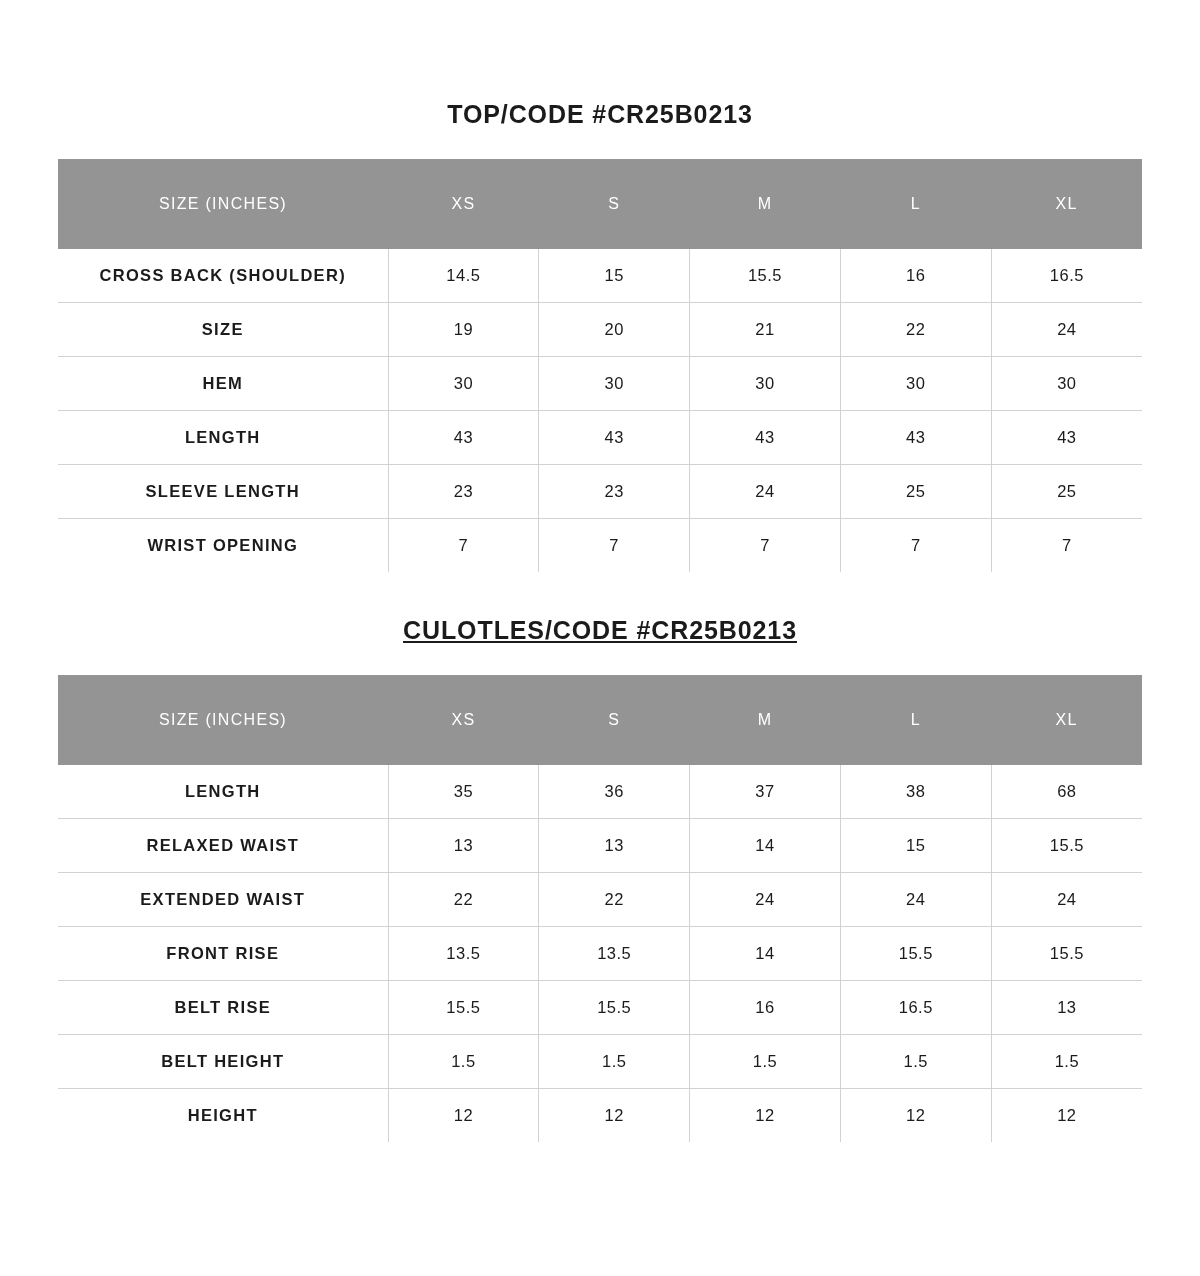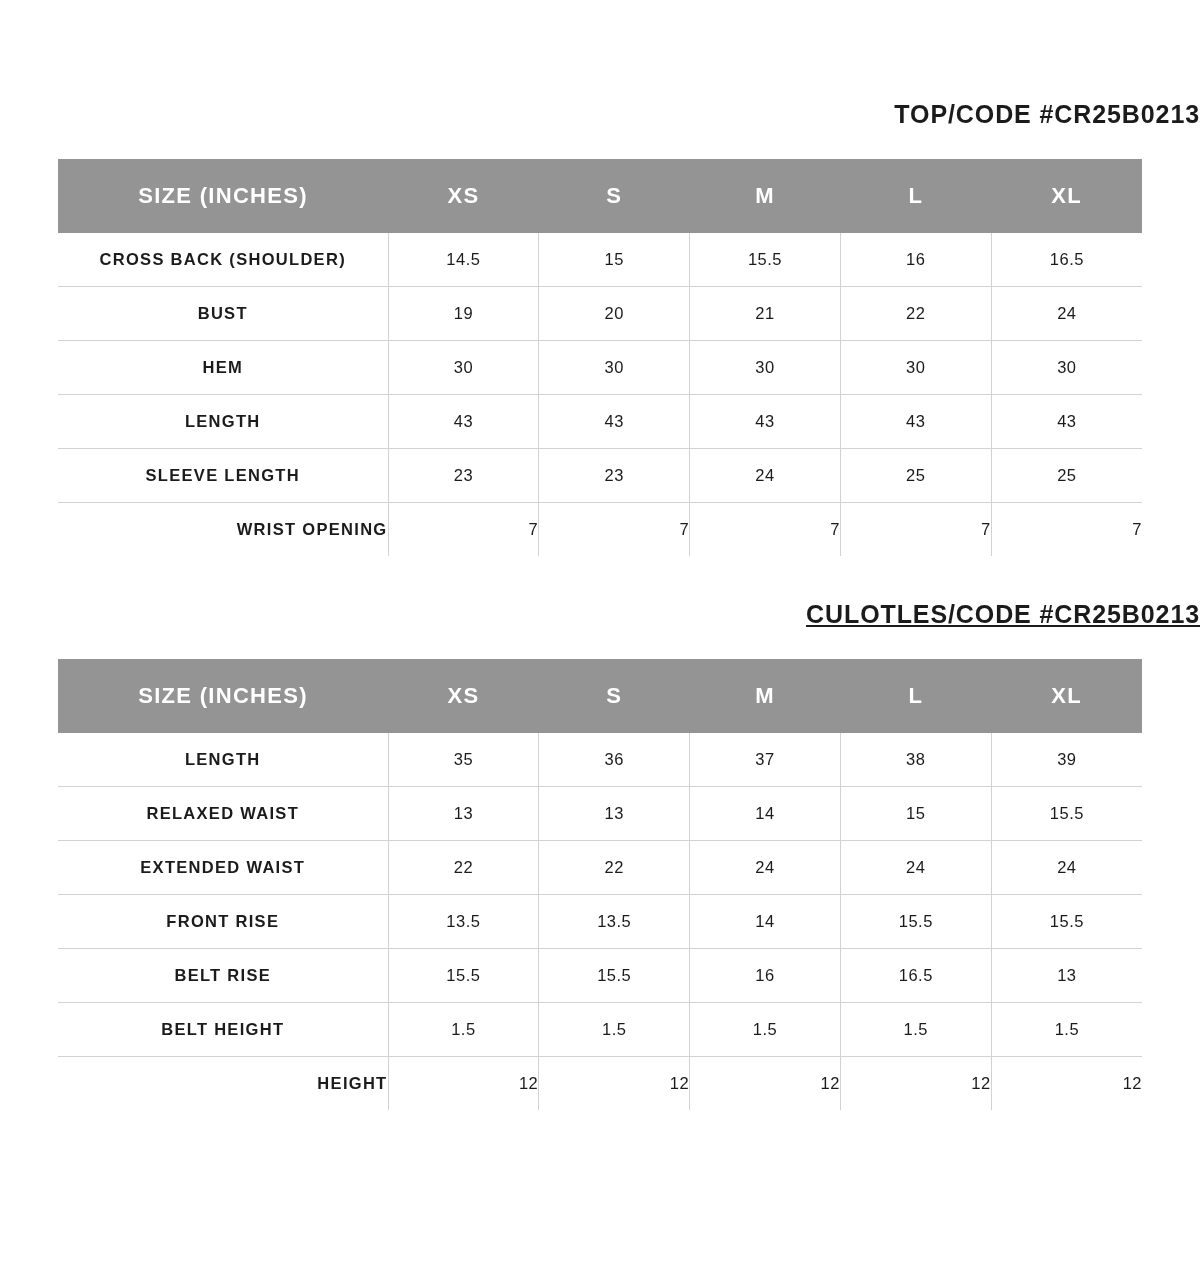--- a/index.html
+++ b/index.html
@@ -14,21 +14,21 @@
     color: #1a1a1a;
     position: relative;
     overflow: hidden;
   }
   .page {
     width: 1200px;
     padding-top: 100px;
     box-sizing: border-box;
   }
   .section-title {
-    text-align: right;
+    text-align: center;
     font-size: 25px;
     font-weight: bold;
     letter-spacing: 0.9px;
     color: #1b1b1b;
     margin: 0 0 30px 0;
   }
   .section-title.second {
     margin-top: 44px;
     text-decoration: underline;
   }
@@ -37,40 +37,39 @@
     margin: 0 auto;
   }
   table {
     width: 100%;
     border-collapse: collapse;
     table-layout: fixed;
   }
   thead th {
     background: #949494;
     color: #ffffff;
-    font-size: 22px;
-    font-weight: bold;
+    font-size: 16px;
+    font-weight: normal;
     letter-spacing: 1.3px;
-    padding: 24px 0;
+    padding: 36px 0;
     text-align: center;
     border: none;
   }
   thead th.label-col {
     width: 330px;
   }
   tbody td {
     text-align: center;
     font-size: 16.5px;
     padding: 17px 0;
     border-bottom: 1px solid #d2d2d2;
     color: #1b1b1b;
   }
   tbody tr:last-child td {
     border-bottom: none;
-    text-align: right;
   }
   tbody td.row-label {
     font-weight: bold;
     letter-spacing: 1.3px;
     border-right: none;
   }
   tbody td.val {
     font-weight: normal;
     letter-spacing: 0.5px;
     border-left: 1px solid #d2d2d2;
@@ -104,21 +103,21 @@
       <tbody>
         <tr>
           <td class="row-label">CROSS BACK (SHOULDER)</td>
           <td class="val">14.5</td>
           <td class="val">15</td>
           <td class="val">15.5</td>
           <td class="val">16</td>
           <td class="val">16.5</td>
         </tr>
         <tr>
-          <td class="row-label">BUST</td>
+          <td class="row-label">SIZE</td>
           <td class="val">19</td>
           <td class="val">20</td>
           <td class="val">21</td>
           <td class="val">22</td>
           <td class="val">24</td>
         </tr>
         <tr>
           <td class="row-label">HEM</td>
           <td class="val">30</td>
           <td class="val">30</td>
@@ -168,21 +167,21 @@
           <th>XL</th>
         </tr>
       </thead>
       <tbody>
         <tr>
           <td class="row-label">LENGTH</td>
           <td class="val">35</td>
           <td class="val">36</td>
           <td class="val">37</td>
           <td class="val">38</td>
-          <td class="val">39</td>
+          <td class="val">68</td>
         </tr>
         <tr>
           <td class="row-label">RELAXED WAIST</td>
           <td class="val">13</td>
           <td class="val">13</td>
           <td class="val">14</td>
           <td class="val">15</td>
           <td class="val">15.5</td>
         </tr>
         <tr>

